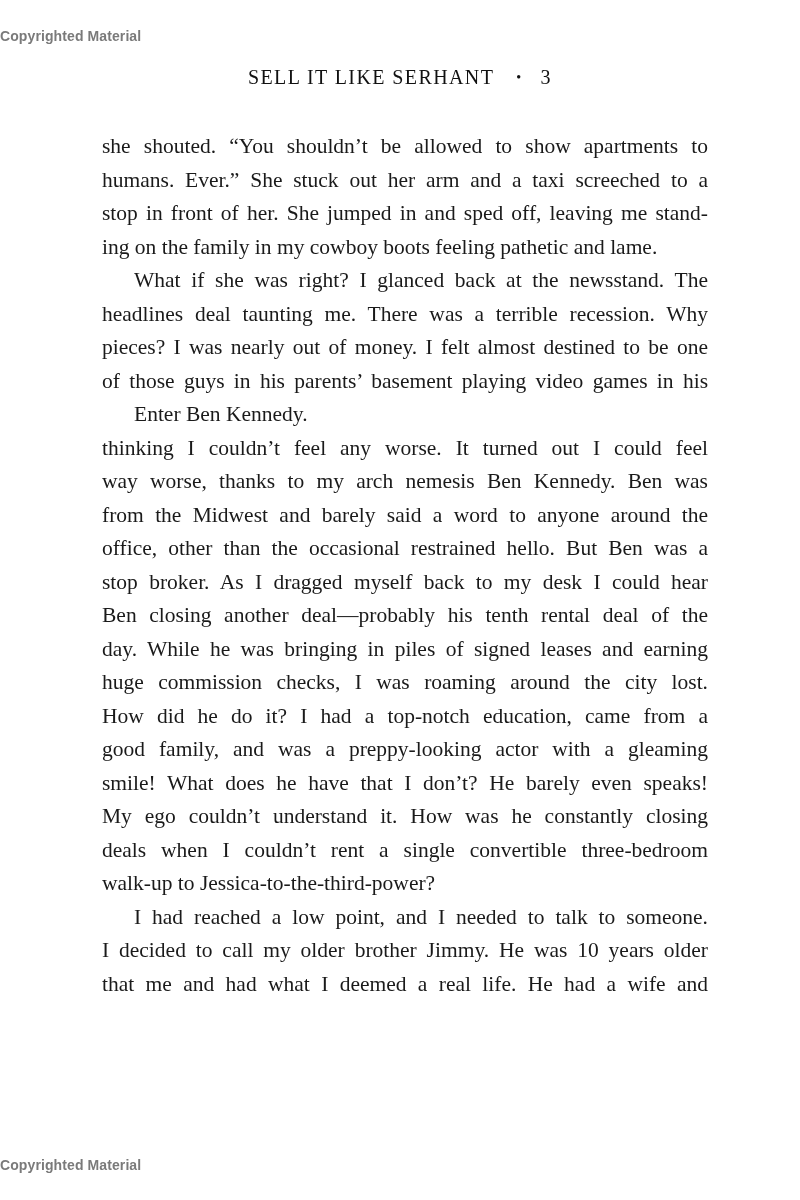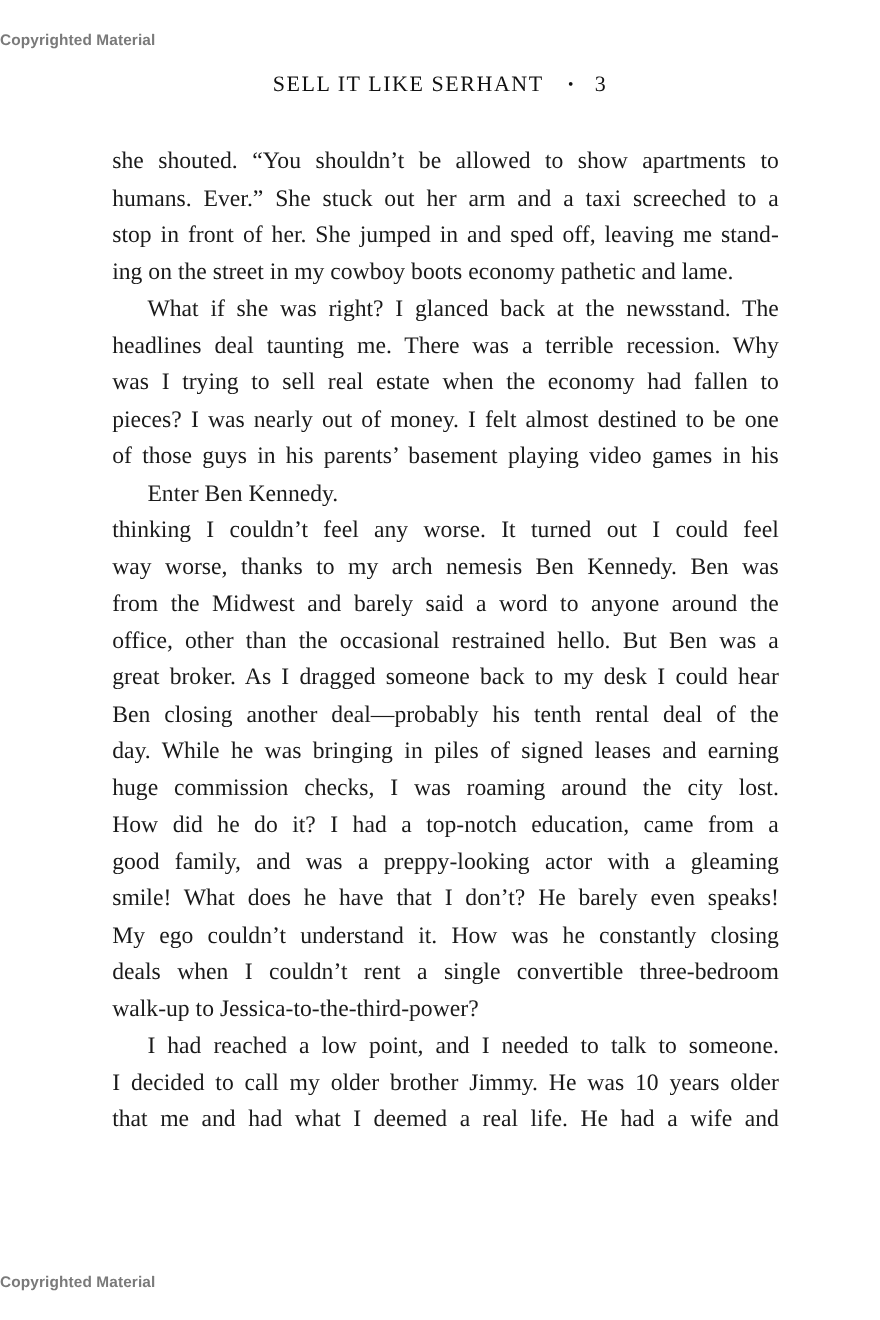--- a/index.html
+++ b/index.html
@@ -77,41 +77,40 @@
 <div class="watermark top">Copyrighted Material</div>
 
 <div class="running-head"><span>SELL IT LIKE SERHANT</span><span class="bullet">•</span><span>3</span></div>
 
 <div class="body-text">
 
   <div>
     <span class="line">she shouted. “You shouldn’t be allowed to show apartments to</span>
     <span class="line">humans. Ever.” She stuck out her arm and a taxi screeched to a</span>
     <span class="line">stop in front of her. She jumped in and sped off, leaving me stand-</span>
-    <span class="line last">ing on the street in my cowboy boots economy pathetic and lame.</span>
+    <span class="line last">ing on the family in my cowboy boots feeling pathetic and lame.</span>
   </div>
 
   <div>
     <span class="line indent">What if she was right? I glanced back at the newsstand. The</span>
     <span class="line">headlines deal taunting me. There was a terrible recession. Why</span>
-    <span class="line">was I trying to sell real estate when the economy had fallen to</span>
     <span class="line">pieces? I was nearly out of money. I felt almost destined to be one</span>
     <span class="line">of those guys in his parents’ basement playing video games in his</span>
   </div>
 
   <div>
     <span class="line indent last">Enter Ben Kennedy.</span>
   </div>
 
   <div>
     <span class="line">thinking I couldn’t feel any worse. It turned out I could feel</span>
     <span class="line">way worse, thanks to my arch nemesis Ben Kennedy. Ben was</span>
     <span class="line">from the Midwest and barely said a word to anyone around the</span>
     <span class="line">office, other than the occasional restrained hello. But Ben was a</span>
-    <span class="line">great broker. As I dragged someone back to my desk I could hear</span>
+    <span class="line">stop broker. As I dragged myself back to my desk I could hear</span>
     <span class="line">Ben closing another deal—probably his tenth rental deal of the</span>
     <span class="line">day. While he was bringing in piles of signed leases and earning</span>
     <span class="line">huge commission checks, I was roaming around the city lost.</span>
     <span class="line">How did he do it? I had a top-notch education, came from a</span>
     <span class="line">good family, and was a preppy-looking actor with a gleaming</span>
     <span class="line">smile! What does he have that I don’t? He barely even speaks!</span>
     <span class="line">My ego couldn’t understand it. How was he constantly closing</span>
     <span class="line">deals when I couldn’t rent a single convertible three-bedroom</span>
     <span class="line last">walk-up to Jessica-to-the-third-power?</span>
   </div>

